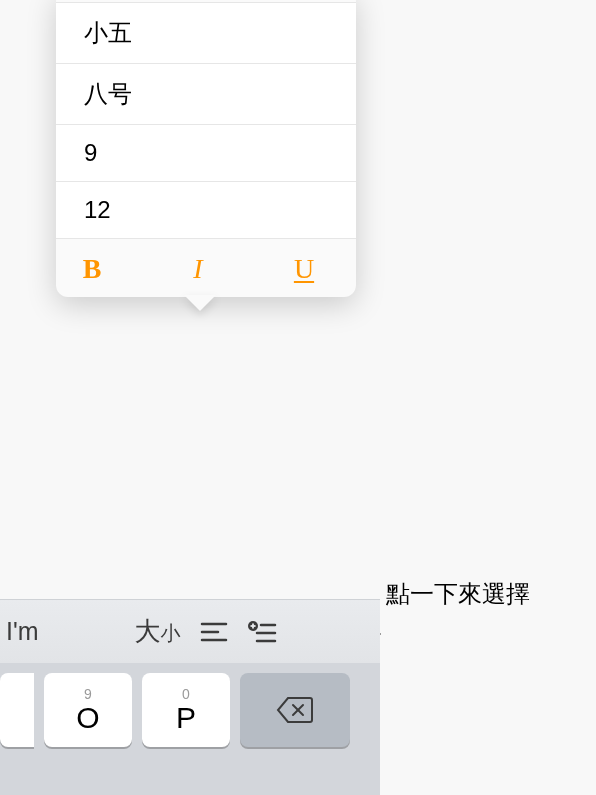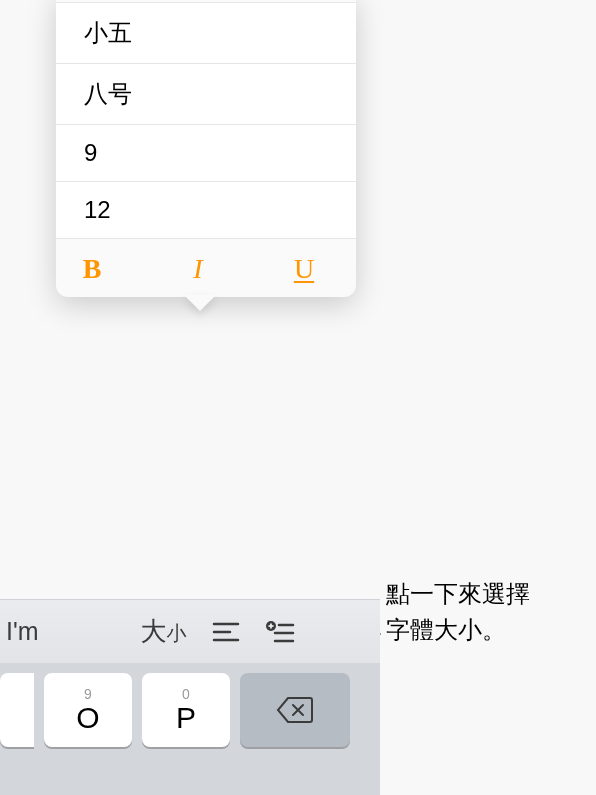--- a/index.html
+++ b/index.html
@@ -79,21 +79,21 @@
       position: absolute;
       left: 0;
       top: 599px;
       width: 380px;
       height: 64px;
       background: linear-gradient(#e9ebee, #e2e4e7);
       border-top: 1px solid #cfd2d6;
       display: flex;
       align-items: center;
       padding-left: 6px;
-      gap: 24px;
+      gap: 18px;
     }
     .shortcut-text {
       font-size: 25px;
       color: #3b3b3b;
       font-family: -apple-system, sans-serif;
     }
     .shortcut-size {
       font-size: 26px;
       color: #3b3b3b;
       font-family: Liberation Serif, serif;
@@ -243,14 +243,13 @@
     <svg width="38" height="28" viewBox="0 0 38 28">
       <path d="M 12 2 L 34 2 Q 36 2 36 4 L 36 24 Q 36 26 34 26 L 12 26 L 2 14 Z" fill="none" stroke="#3b3b3b" stroke-width="2"></path>
       <line x1="17" y1="9" x2="27" y2="19" stroke="#3b3b3b" stroke-width="2" stroke-linecap="round"></line>
       <line x1="27" y1="9" x2="17" y2="19" stroke="#3b3b3b" stroke-width="2" stroke-linecap="round"></line>
     </svg>
   </div>
 </div>
 
 <div class="callout">
   <div class="callout-text">點一下來選擇</div>
-  <div class="callout-text">字體大小。</div>
 </div>
 
 </body></html>

